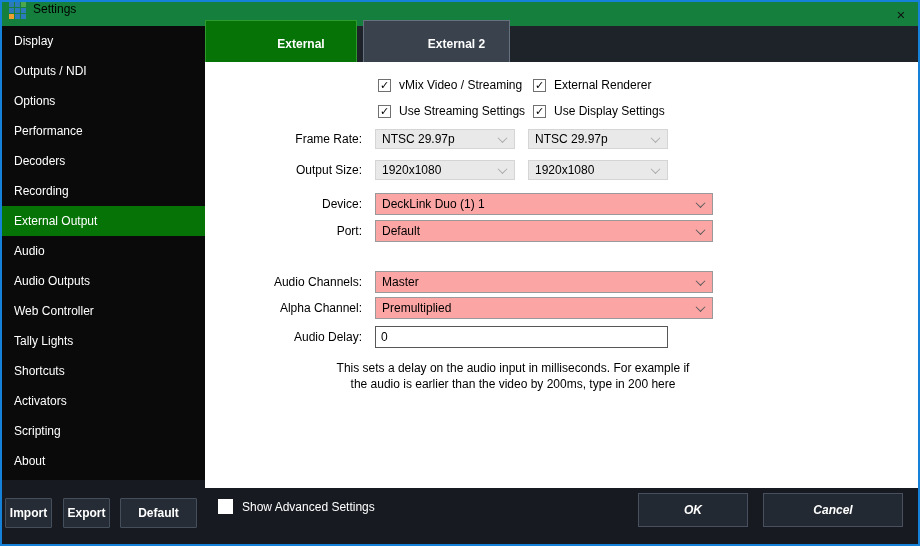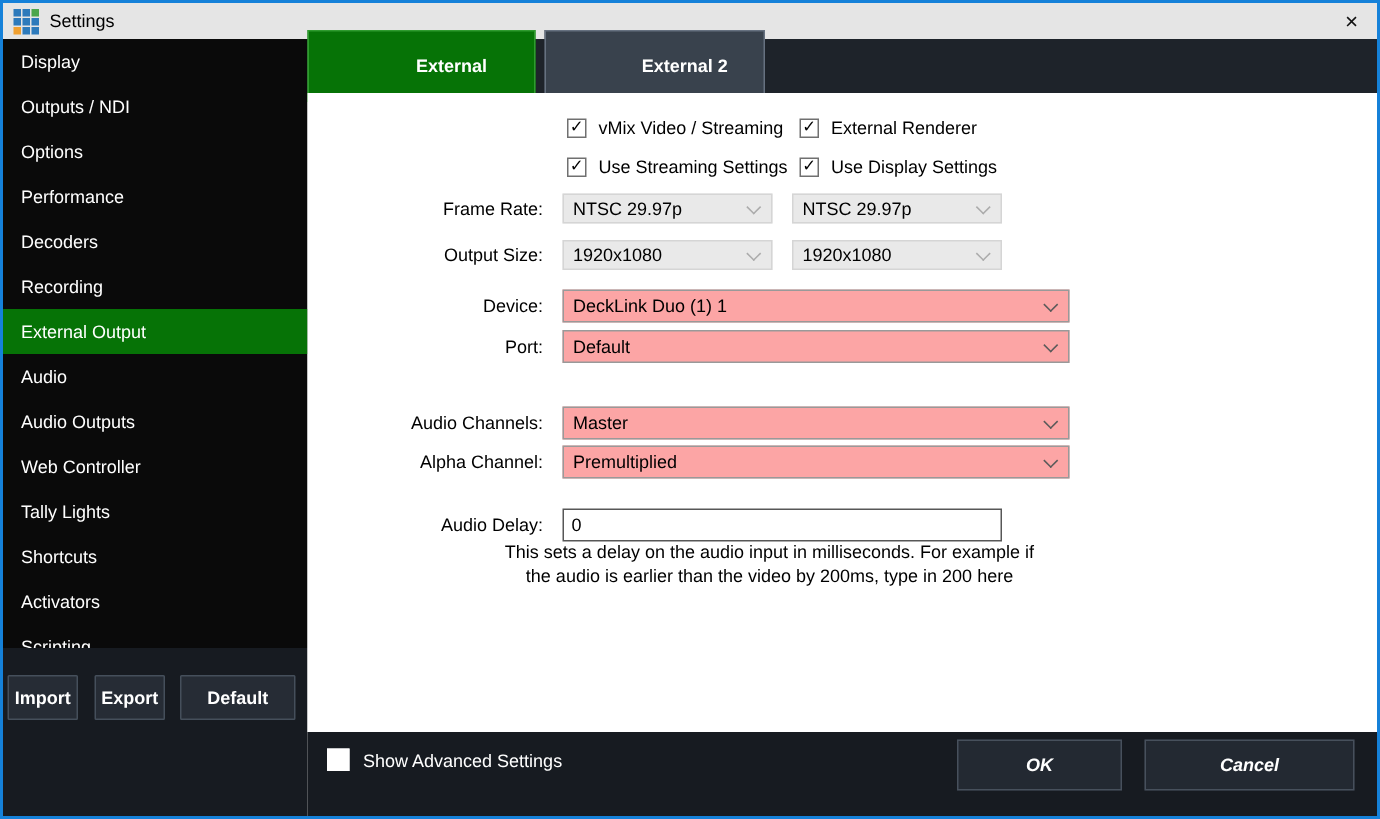--- a/index.html
+++ b/index.html
@@ -10,22 +10,22 @@
   }
   .window {
     width: 920px; height: 546px;
     border: 2px solid var(--window-border, #1581D9);
     background: #fff;
     display: flex; flex-direction: column;
     overflow: hidden;
   }
   
   .titlebar {
-    height: 24px; background: #e5e5e5;
-    display: flex; align-items: center;
+    height: 24px; background: #15803d;
+    display: flex; 
     padding-left: 7px; flex: 0 0 auto;
   }
   .app-icon {
     display: inline-grid;
     grid-template-columns: repeat(3, 5px);
     grid-auto-rows: 5px; gap: 1px;
     margin-right: 7px;
   }
   .app-icon i { display: block; }
   .sq-blue   { background: var(--icon-blue,   #2D7ABB); }
@@ -33,21 +33,21 @@
   .sq-orange { background: var(--icon-orange, #F0A030); }
   .title { font-size: 12px; color: #000; }
   .close-btn {
     margin-left: auto; width: 34px; height: 24px;
     display: flex; align-items: center; justify-content: center;
     font-size: 15px; color: #111; cursor: pointer;
   }
   
   .main { flex: 1; display: flex; }
   .leftcol { width: 203px; flex: 0 0 auto; display: flex; flex-direction: column; }
-  .sidebar { height: 406px; background: var(--sidebar-bg, #0A0A0A); }
+  .sidebar { height: 454px; background: var(--sidebar-bg, #0A0A0A); }
   .side-item {
     height: 30px; display: flex; align-items: center;
     padding-left: 12px; color: #fff; font-size: 12px; cursor: pointer;
   }
   .side-item.selected { background: var(--accent-green, #067306); }
   .sidebar-footer {
     flex: 1; background: var(--footer-bg, #171B21);
     display: flex; align-items: flex-start; gap: 0;
     padding: 18px 0 0 3px;
   }
@@ -263,21 +263,21 @@
         </div>
 
         <div class="form-row" style="left:0; top:235px;">
           <span class="f-label">Alpha Channel:</span>
           <div class="combo">
             <span>Premultiplied</span>
               <span class="chev"></span>
           </div>
         </div>
 
-        <div class="form-row" style="left:0; top:277px;">
+        <div class="form-row" style="left:0; top:264px;">
           <span class="f-label">Audio Delay:</span>
           <input class="textbox" value="0" style="">
         </div>
 
         <div class="abs help" style="left:128px; top:298px; width:360px;">
           <div>This sets a delay on the audio input in milliseconds. For example if</div>
           <div>the audio is earlier than the video by 200ms, type in 200 here</div>
         </div>
 
       </div>

